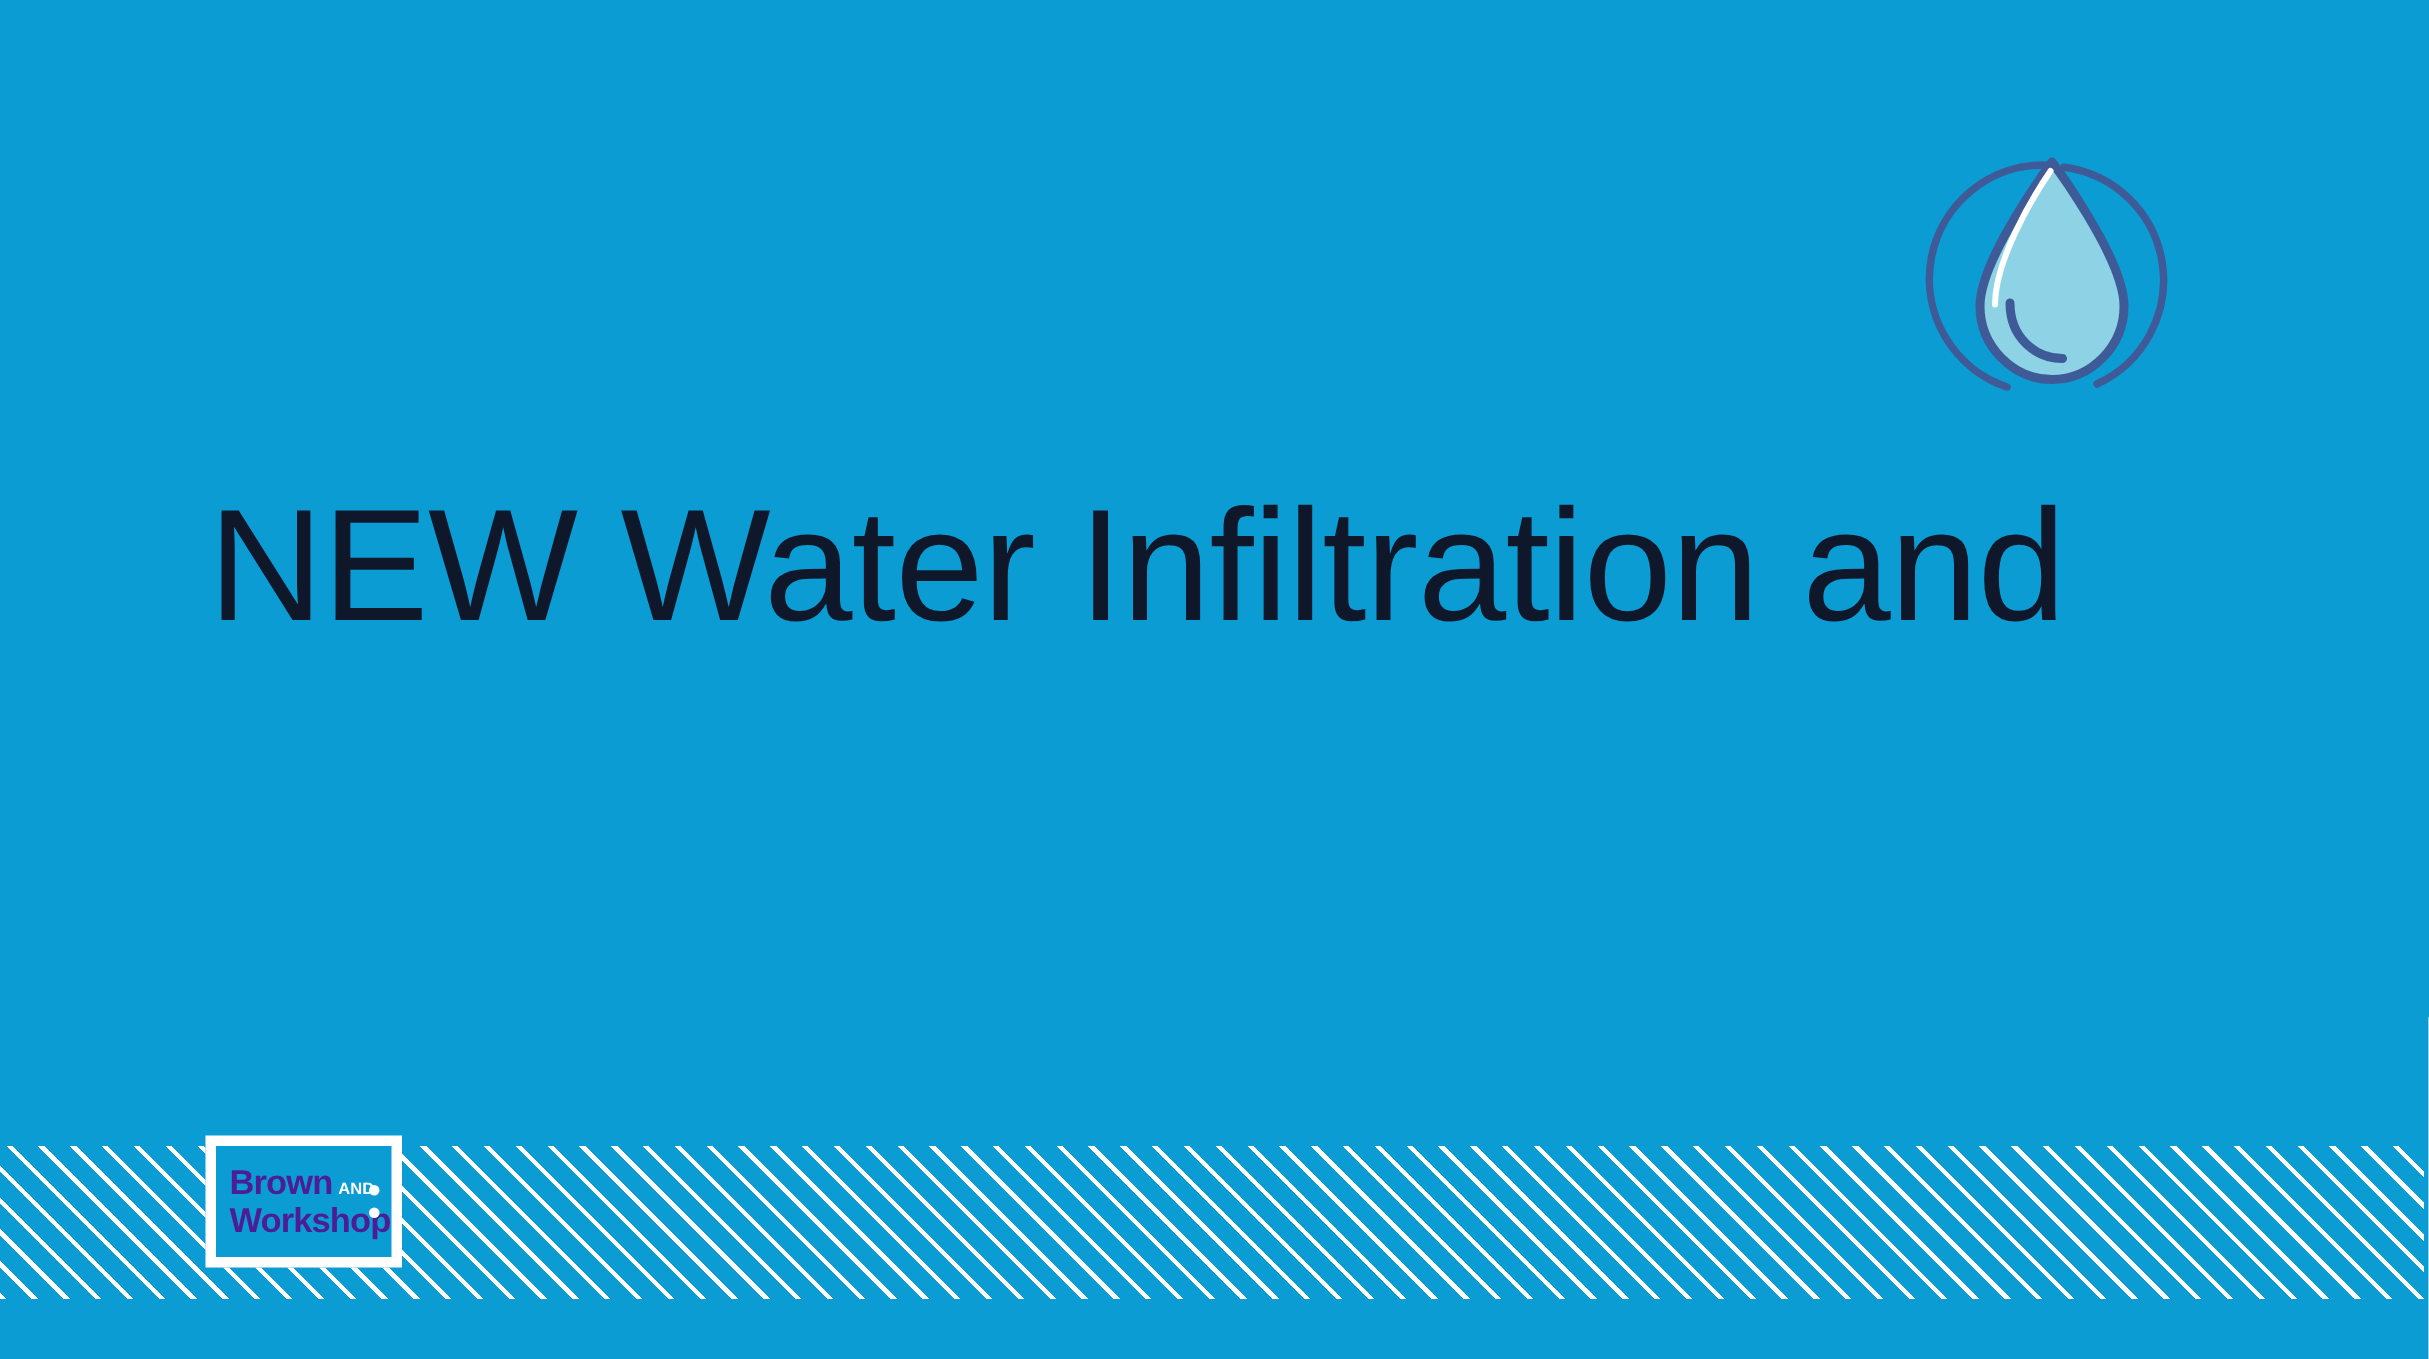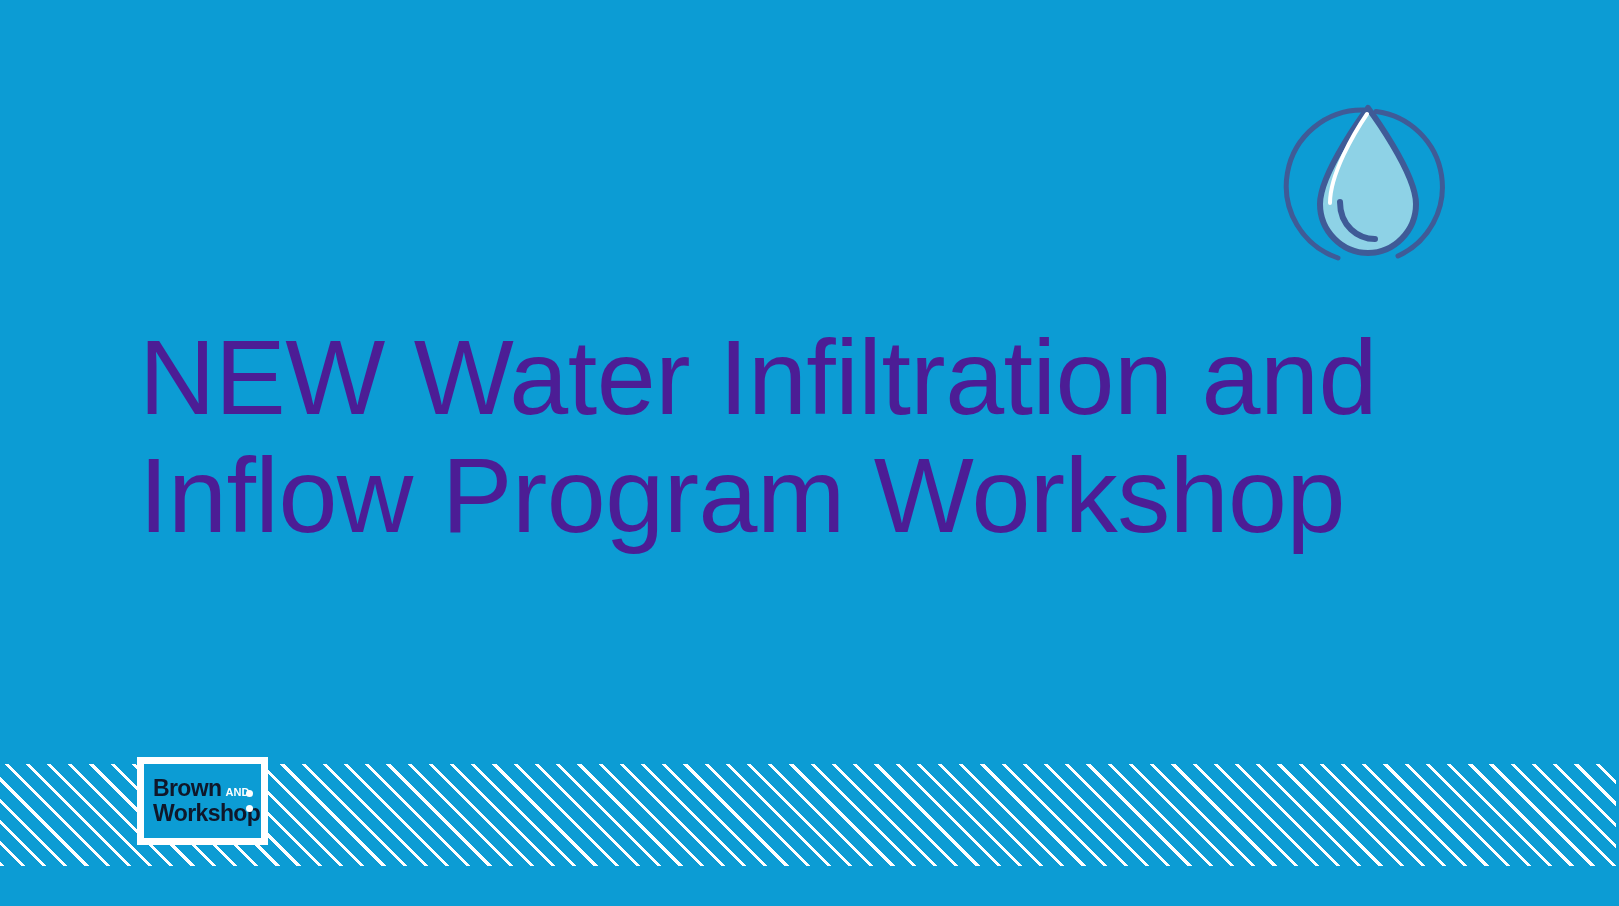--- a/index.html
+++ b/index.html
@@ -27,21 +27,21 @@
   #drop-icon svg { display: block; width: 100%; height: 100%; }
 
   
   #title-block {
     position: absolute;
     left: 139px;
     top: 318px;
     width: 1300px;
   }
   .title-line {
-    color: #4c1d95;
+    color: #0f172a;
     font-family: "Liberation Sans", sans-serif;
     font-size: 106px;
     font-weight: 400;
     line-height: 118px;
     letter-spacing: -0.5px;
     white-space: nowrap;
   }
 
   
   #hatch-band {
@@ -77,21 +77,21 @@
     display: flex;
     flex-direction: column;
     justify-content: center;
     line-height: 1;
   }
   .bc-row {
     display: flex;
     align-items: baseline;
   }
   .bc-main {
-    color: #0f172a;
+    color: #4c1d95;
     font-family: "Liberation Sans", sans-serif;
     font-weight: 700;
     font-size: 23px;
     letter-spacing: -0.6px;
   }
   .bc-and {
     color: #FFFFFF;
     font-family: "Liberation Sans", sans-serif;
     font-weight: 700;
     font-size: 11px;
@@ -138,21 +138,20 @@
         <path d="M 91 16
                  C 78 35, 54 76, 54 105" fill="none" stroke="#FFFFFF" stroke-width="4" stroke-linecap="round"></path>
 
         <path d="M 64 104 C 64 128, 82 141, 99 141" fill="none" stroke="#3F5B97" stroke-width="6" stroke-linecap="round"></path>
       </g>
     </svg>
   </div>
 
   <div id="title-block">
     <div class="title-line">NEW Water Infiltration and</div>
-    <div class="title-line">Inflow Program Workshop</div>
   </div>
 
   <div id="hatch-band"></div>
 
   <div id="bc-logo">
     <div class="bc-wordmark">
       <div class="bc-row">
         <span class="bc-main">Brown</span>
         <span class="bc-and">AND</span>
       </div>

